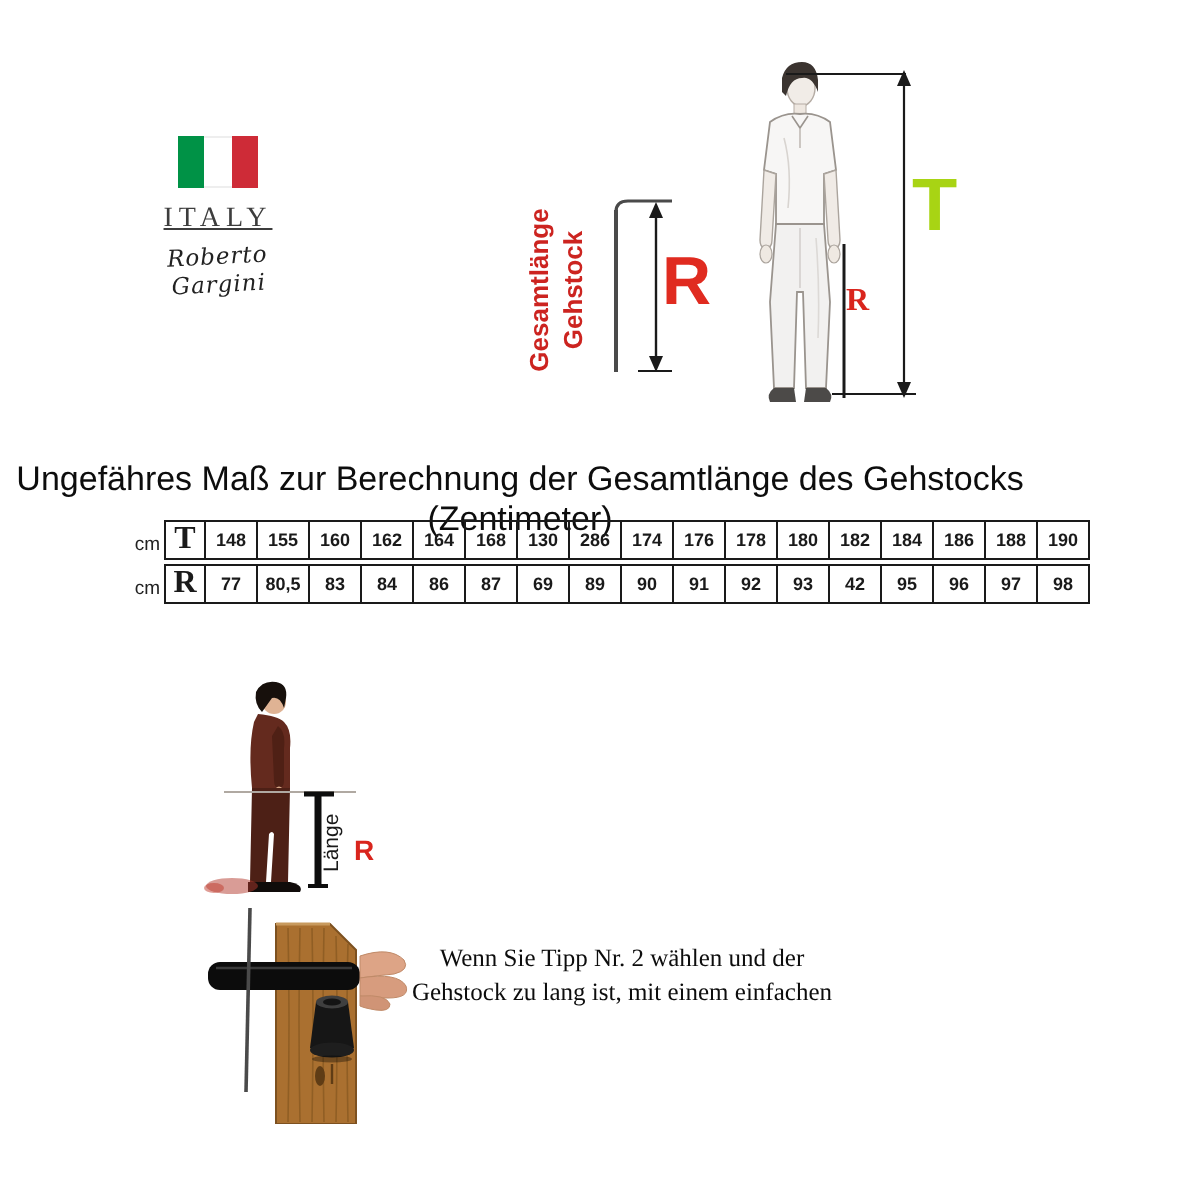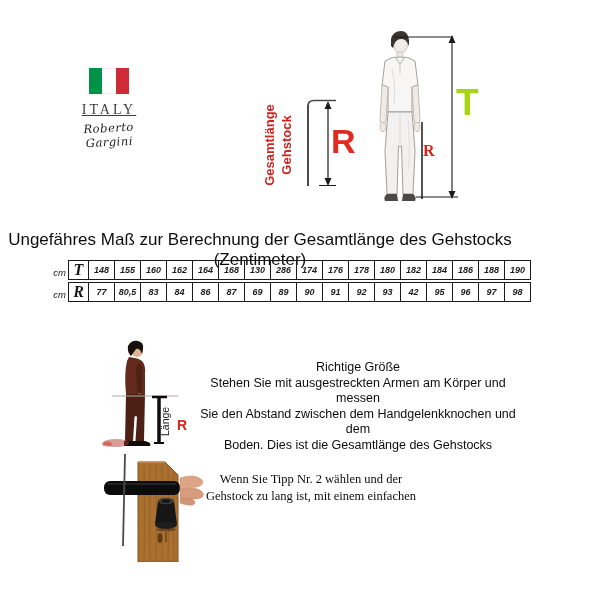--- a/index.html
+++ b/index.html
@@ -26,21 +26,21 @@
 
   
   .big-t{left:456px;top:82px;font-size:37px;font-weight:bold;color:#a8d414;}
   .small-r{left:423px;top:142px;font-size:16px;font-weight:bold;color:#d9251d;
            font-family:"Liberation Serif",serif;}
 
   
   .heading{left:0;top:230px;width:520px;text-align:center;font-size:17px;color:#0d0d0d;}
 
   
-  .table-wrap{left:46px;top:260px;display:flex;align-items:flex-start;font-style:italic;}
+  .table-wrap{left:60px;top:260px;display:flex;align-items:flex-start;}
   .unit-col{width:20px;padding-top:2px;margin-right:2px;}
   .unit-label{height:22px;line-height:22px;font-size:9.5px;color:#222;text-align:right;}
   table.size{border-collapse:collapse;}
   table.size td{border:1.6px solid #1a1a1a;width:25px;height:18px;text-align:center;
                 vertical-align:middle;font-size:9px;font-weight:bold;color:#1a1a1a;padding:0;}
   table.size tr:first-child td{border-bottom:4px double #1a1a1a;}
   table.size td.key-cell{width:19px;font-family:"Liberation Serif",serif;
                          font-size:16px;font-weight:bold;}
   td.key-t{color:#7cc242;}
   td.key-r{color:#c94040;}
@@ -172,26 +172,20 @@
     <path d="M32,109 L53,109 Q60,110.5 58,114 L32,114 Z" fill="#100c0a"></path>
     <ellipse cx="24" cy="111" rx="13" ry="4" fill="#b33a2d" opacity="0.5"></ellipse>
     <ellipse cx="15" cy="112" rx="5" ry="2.5" fill="#c0392b" opacity="0.5"></ellipse>
     <line x1="20" y1="64" x2="86" y2="64" stroke="#b0a9a2" stroke-width="1"></line>
     <line x1="67" y1="64" x2="67" y2="111" stroke="#0d0d0d" stroke-width="3.5"></line>
     <line x1="60" y1="65" x2="75" y2="65" stroke="#0d0d0d" stroke-width="2.5"></line>
     <line x1="62" y1="111" x2="72" y2="111" stroke="#0d0d0d" stroke-width="2"></line>
     <text x="77" y="104" transform="rotate(-90 77,104)" font-size="10.5" fill="#1a1a1a">Länge</text>
     <text x="85" y="98" font-size="14" font-weight="bold" fill="#d9251d">R</text>
   </svg>
-  <div class="abs tip1-text">
-    <div>Richtige Größe</div>
-    <div>Stehen Sie mit ausgestreckten Armen am Körper und messen</div>
-    <div>Sie den Abstand zwischen dem Handgelenkknochen und dem</div>
-    <div>Boden. Dies ist die Gesamtlänge des Gehstocks</div>
-  </div>
 
   <svg class="abs" style="left:98px;top:450px;" width="112" height="112" viewBox="0 0 112 112">
     <path d="M40,12 L67,12 L80,25 L80,112 L40,112 Z" fill="#aa7030" stroke="#7d5120" stroke-width="1"></path>
     <path d="M40,12 L67,12" stroke="#c89a5e" stroke-width="1.5"></path>
     <path d="M46,14 Q47,60 46,111 M52,14 Q51,60 52,111 M58,14 Q59,60 58,111 M64,14 Q63,60 64,111 M70,18 Q71,60 70,111 M76,22 Q75,60 76,111" fill="none" stroke="#8a5a22" stroke-width="0.8" opacity="0.8"></path>
     <ellipse cx="62" cy="88" rx="2.5" ry="5" fill="#5f3c15"></ellipse>
     <rect x="6" y="31" width="76" height="14" rx="6" fill="#0c0c0c"></rect>
     <line x1="10" y1="34" x2="78" y2="34" stroke="#3a3a3a" stroke-width="1.2"></line>
     <path d="M60,51 L76,51 L79,74 L57,74 Z" fill="#161616"></path>
     <ellipse cx="68" cy="51" rx="8" ry="3.2" fill="#3f3f3f"></ellipse>

